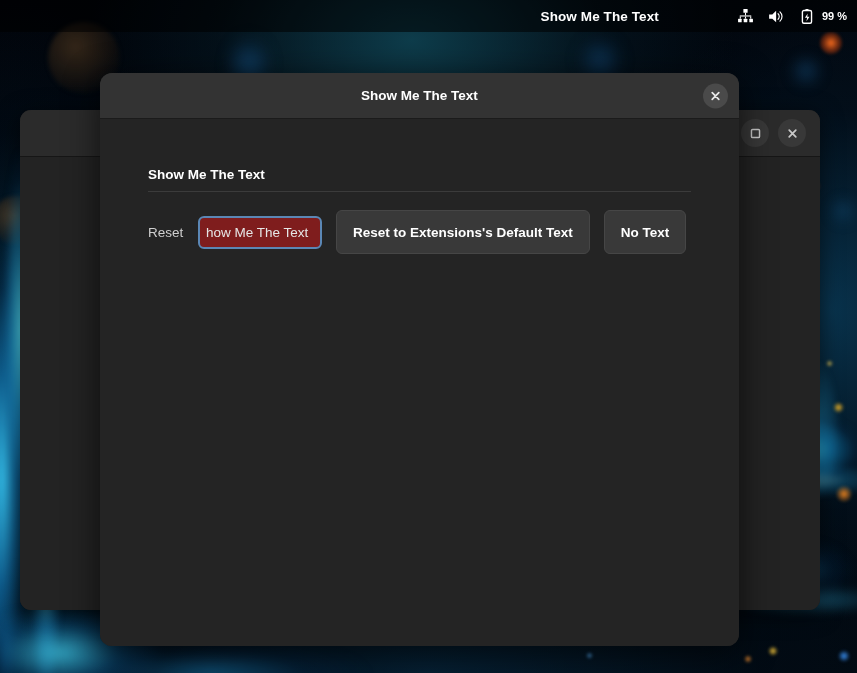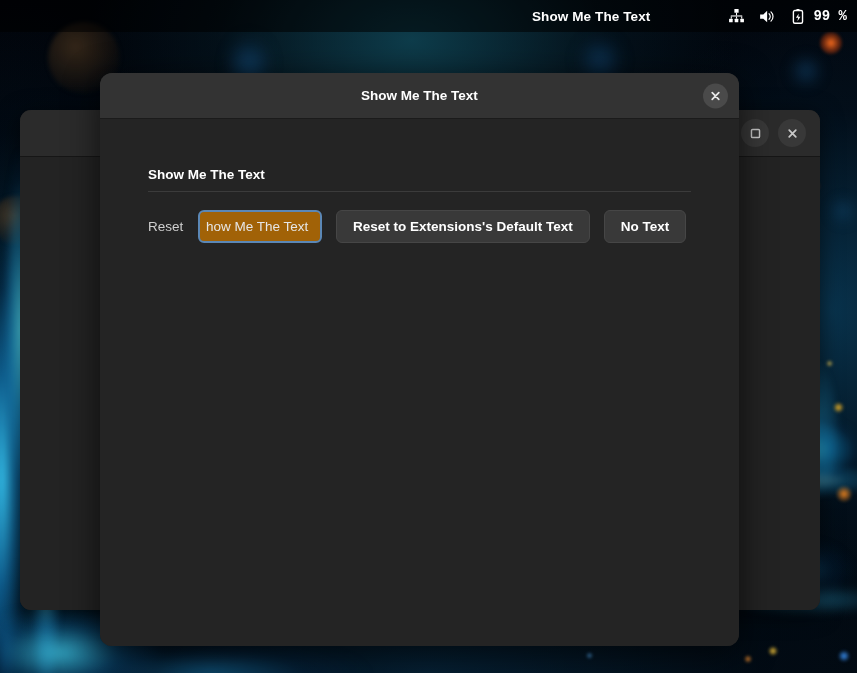--- a/index.html
+++ b/index.html
@@ -136,23 +136,22 @@
     color: #ffffff;
   }
   #battery-group {
     display: flex;
     align-items: center;
     gap: 6px;
     margin-left: 2px;
   }
   #battery-pct {
     color: #ffffff;
-    font-size: 14px;
-    font-weight: bold;
-    font-family: Liberation Mono, monospace;
+    font-size: 11px;
+    font-weight: bold;
   }
 
   
   #bg-window {
     position: absolute;
     left: 20px; top: 110px;
     width: 800px; height: 500px;
     background: #1e1e1e;
     border-radius: 11px;
     z-index: 10;
@@ -255,31 +254,31 @@
     gap: 14px;
   }
   #text-label {
     color: #cfcfcf;
     font-size: 13.5px;
     min-width: 36px;
   }
   #text-input {
     width: 124px;
     height: 33px;
-    background: #a16207;
+    background: #7f1d1d;
     border: 2px solid #5b87b5;
     border-radius: 6px;
     color: #e6e6e6;
     font-family: "Liberation Sans", sans-serif;
     font-size: 13.5px;
     padding: 0 6px;
     outline: none;
   }
   .action-btn {
-    height: 33px;
+    height: 44px;
     background: #393939;
     border: 1px solid #464646;
     border-radius: 6px;
     color: #ffffff;
     font-family: "Liberation Sans", sans-serif;
     font-size: 13.5px;
     font-weight: bold;
     padding: 0 16px;
     cursor: pointer;
     white-space: nowrap;

